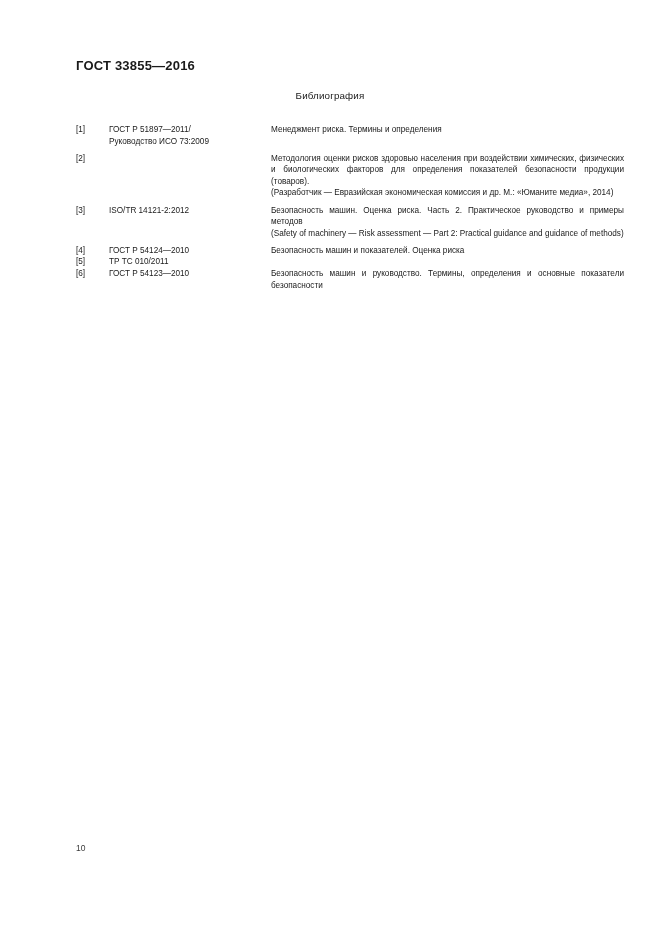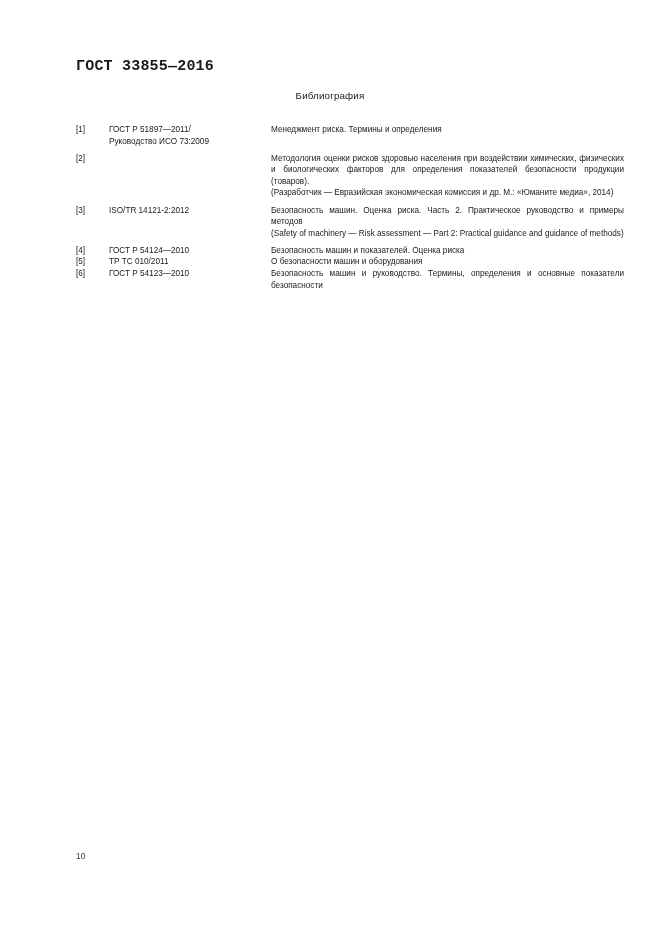--- a/index.html
+++ b/index.html
@@ -19,25 +19,24 @@
     position: absolute;
     inset: 0;
     background: #ffffff;
   }
 
   
   .doc-header {
     position: absolute;
     left: 76px;
     top: 58px;
-    font-size: 15px;
+    font-size: 13px;
     font-weight: bold;
     letter-spacing: 0.2px;
     white-space: nowrap;
-    font-family: Liberation Mono, monospace;
   }
 
   
   .section-title {
     position: absolute;
     left: 36px;
     right: 37px;
     top: 90px;
     text-align: center;
     font-size: 9.8px;
@@ -98,21 +97,20 @@
   
   .gap-sm { height: 5.5px; }
 
   
   .page-number {
     position: absolute;
     left: 76px;
     top: 843px;
     font-size: 8.5px;
     color: #3a3a3a;
-    margin-top: 8px;
   }
 </style>
 </head>
 <body>
 
 <div class="page">
 
   <div class="doc-header">ГОСТ 33855—2016</div>
 
   <div class="section-title">Библиография</div>
@@ -157,23 +155,20 @@
         <div class="entry-desc">
           <span class="desc-para last-line-left">Безопасность машин и показателей. Оценка риска</span>
         </div>
       </div>
       <div class="gap-sm" style="height: 0px;"></div>
       <div class="biblio-entry">
         <div class="entry-marker">[5]</div>
         <div class="entry-code">
           <span class="code-line">ТР ТС 010/2011</span>
         </div>
-        <div class="entry-desc">
-          <span class="desc-para last-line-left">О безопасности машин и оборудования</span>
-        </div>
       </div>
       <div class="gap-sm" style="height: 0px;"></div>
       <div class="biblio-entry">
         <div class="entry-marker">[6]</div>
         <div class="entry-code">
           <span class="code-line">ГОСТ Р 54123—2010</span>
         </div>
         <div class="entry-desc">
           <span class="desc-para last-line-left">Безопасность машин и руководство. Термины, определения и основные показатели безопасности</span>
         </div>

